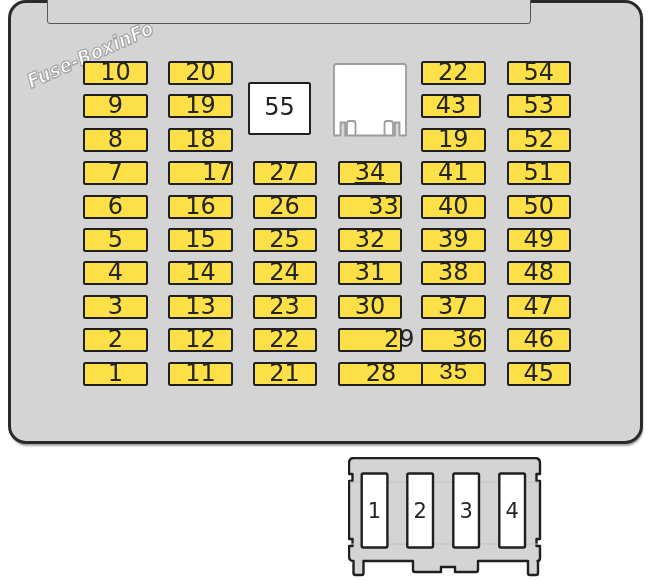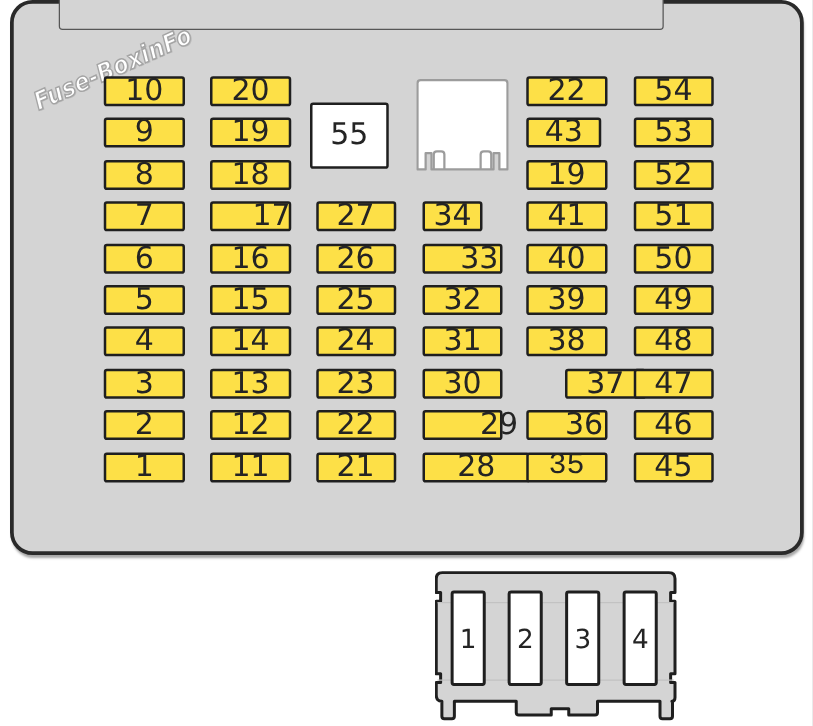--- a/index.html
+++ b/index.html
@@ -75,35 +75,35 @@
       <div class="fuse" style="left: 157px; top: 291.8px; width: 65px;">13</div>
       <div class="fuse" style="left: 157px; top: 325.2px; width: 65px;">12</div>
       <div class="fuse" style="left: 157px; top: 358.6px; width: 65px;">11</div>
       <div class="fuse" style="left: 241.5px; top: 158.2px; width: 64px;">27</div>
       <div class="fuse" style="left: 241.5px; top: 191.6px; width: 64px;">26</div>
       <div class="fuse" style="left: 241.5px; top: 225px; width: 64px;">25</div>
       <div class="fuse" style="left: 241.5px; top: 258.4px; width: 64px;">24</div>
       <div class="fuse" style="left: 241.5px; top: 291.8px; width: 64px;">23</div>
       <div class="fuse" style="left: 241.5px; top: 325.2px; width: 64px;">22</div>
       <div class="fuse" style="left: 241.5px; top: 358.6px; width: 64px;">21</div>
-      <div class="fuse" style="left: 327px; top: 158.2px; width: 48px;">34</div>
+      <div class="fuse" style="left: 327px; top: 158.2px; width: 64px; text-decoration: underline;">34</div>
       <div class="fuse" style="left: 327px; top: 191.6px; width: 64px; padding-left: 27px;">33</div>
       <div class="fuse" style="left: 327px; top: 225px; width: 64px;">32</div>
       <div class="fuse" style="left: 327px; top: 258.4px; width: 64px;">31</div>
       <div class="fuse" style="left: 327px; top: 291.8px; width: 64px;">30</div>
       <div class="fuse" style="left: 327px; top: 325.2px; width: 64px; padding-left: 44px;">29</div>
       <div class="fuse" style="left: 327px; top: 358.6px; width: 86px;">28</div>
       <div class="fuse" style="left: 410px; top: 58px; width: 64.5px;">22</div>
       <div class="fuse" style="left: 410px; top: 91.4px; width: 60px;">43</div>
       <div class="fuse" style="left: 410px; top: 124.8px; width: 64.5px;">19</div>
       <div class="fuse" style="left: 410px; top: 158.2px; width: 64.5px;">41</div>
       <div class="fuse" style="left: 410px; top: 191.6px; width: 64.5px;">40</div>
       <div class="fuse" style="left: 410px; top: 225px; width: 64.5px;">39</div>
       <div class="fuse" style="left: 410px; top: 258.4px; width: 64.5px;">38</div>
-      <div class="fuse" style="left: 410px; top: 291.8px; width: 64.5px; margin-left: 31px;">37</div>
+      <div class="fuse" style="left: 410px; top: 291.8px; width: 64.5px;">37</div>
       <div class="fuse" style="left: 410px; top: 325.2px; width: 64.5px; padding-left: 28px;">36</div>
       <div class="fuse" style="left: 410px; top: 358.6px; width: 64.5px; font-family: Liberation Mono, monospace;">35</div>
       <div class="fuse" style="left: 495.5px; top: 58px; width: 64.5px;">54</div>
       <div class="fuse" style="left: 495.5px; top: 91.4px; width: 64.5px;">53</div>
       <div class="fuse" style="left: 495.5px; top: 124.8px; width: 64.5px;">52</div>
       <div class="fuse" style="left: 495.5px; top: 158.2px; width: 64.5px;">51</div>
       <div class="fuse" style="left: 495.5px; top: 191.6px; width: 64.5px;">50</div>
       <div class="fuse" style="left: 495.5px; top: 225px; width: 64.5px;">49</div>
       <div class="fuse" style="left: 495.5px; top: 258.4px; width: 64.5px;">48</div>
       <div class="fuse" style="left: 495.5px; top: 291.8px; width: 64.5px;">47</div>

